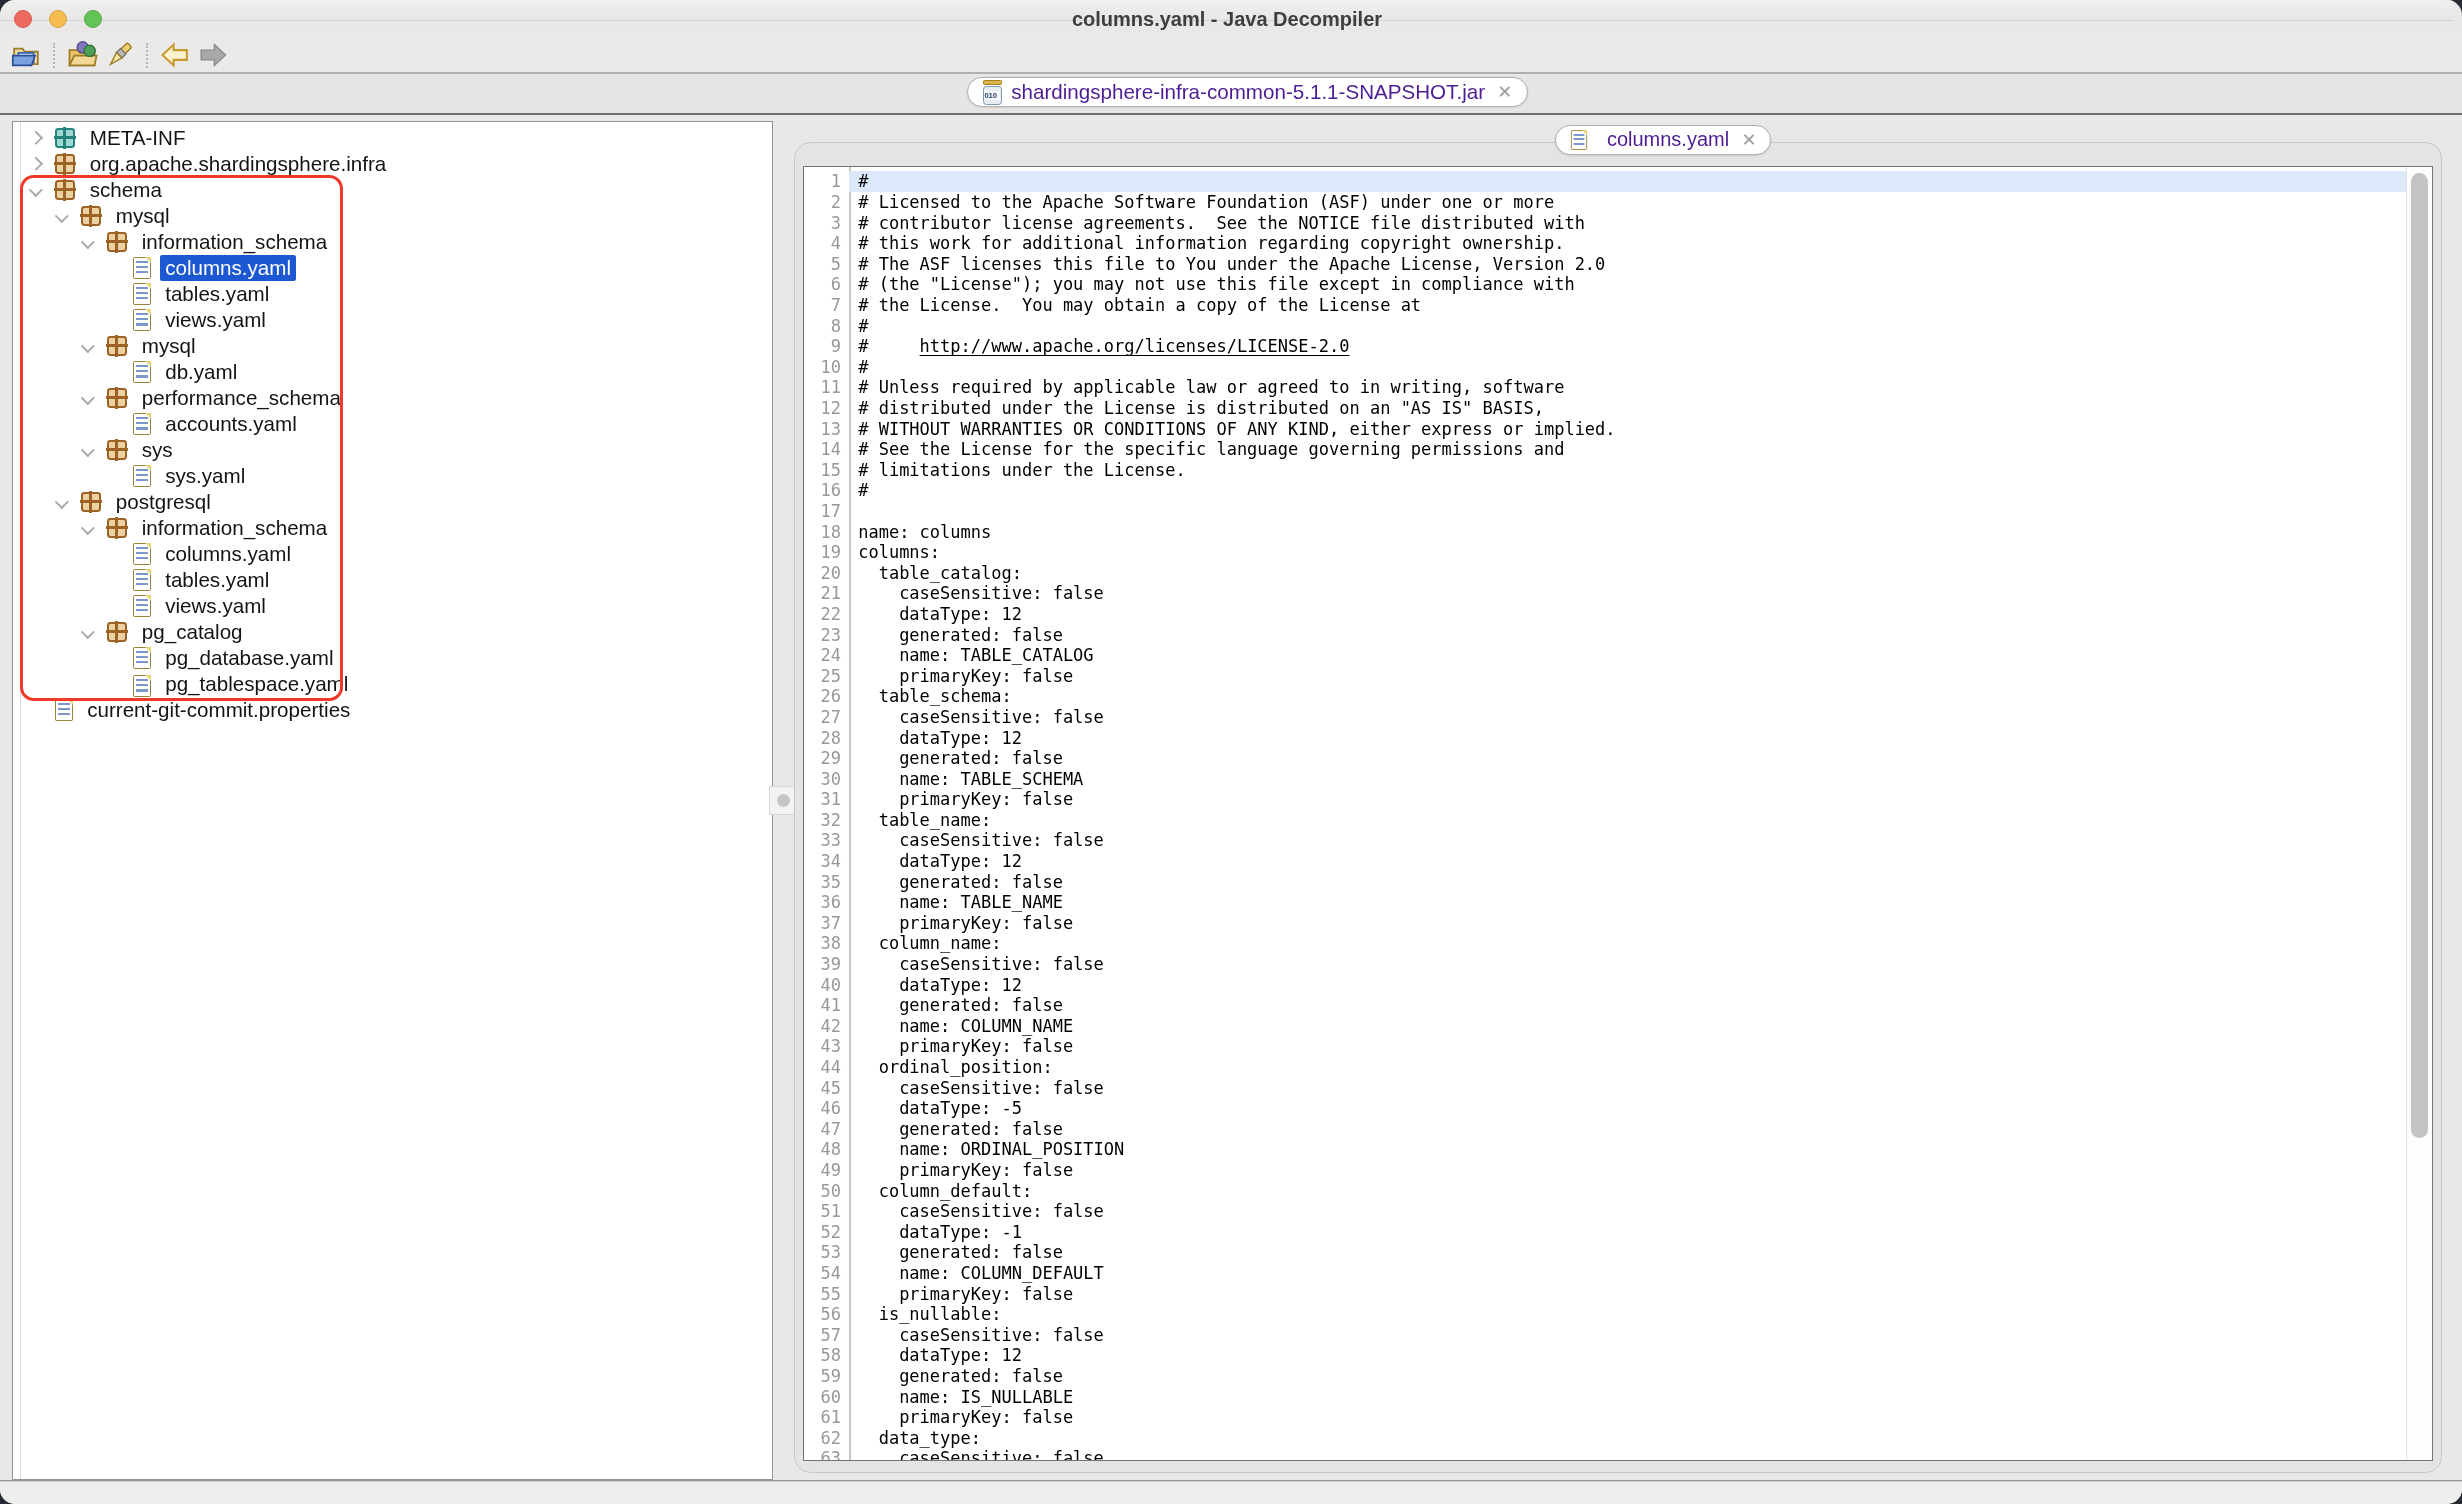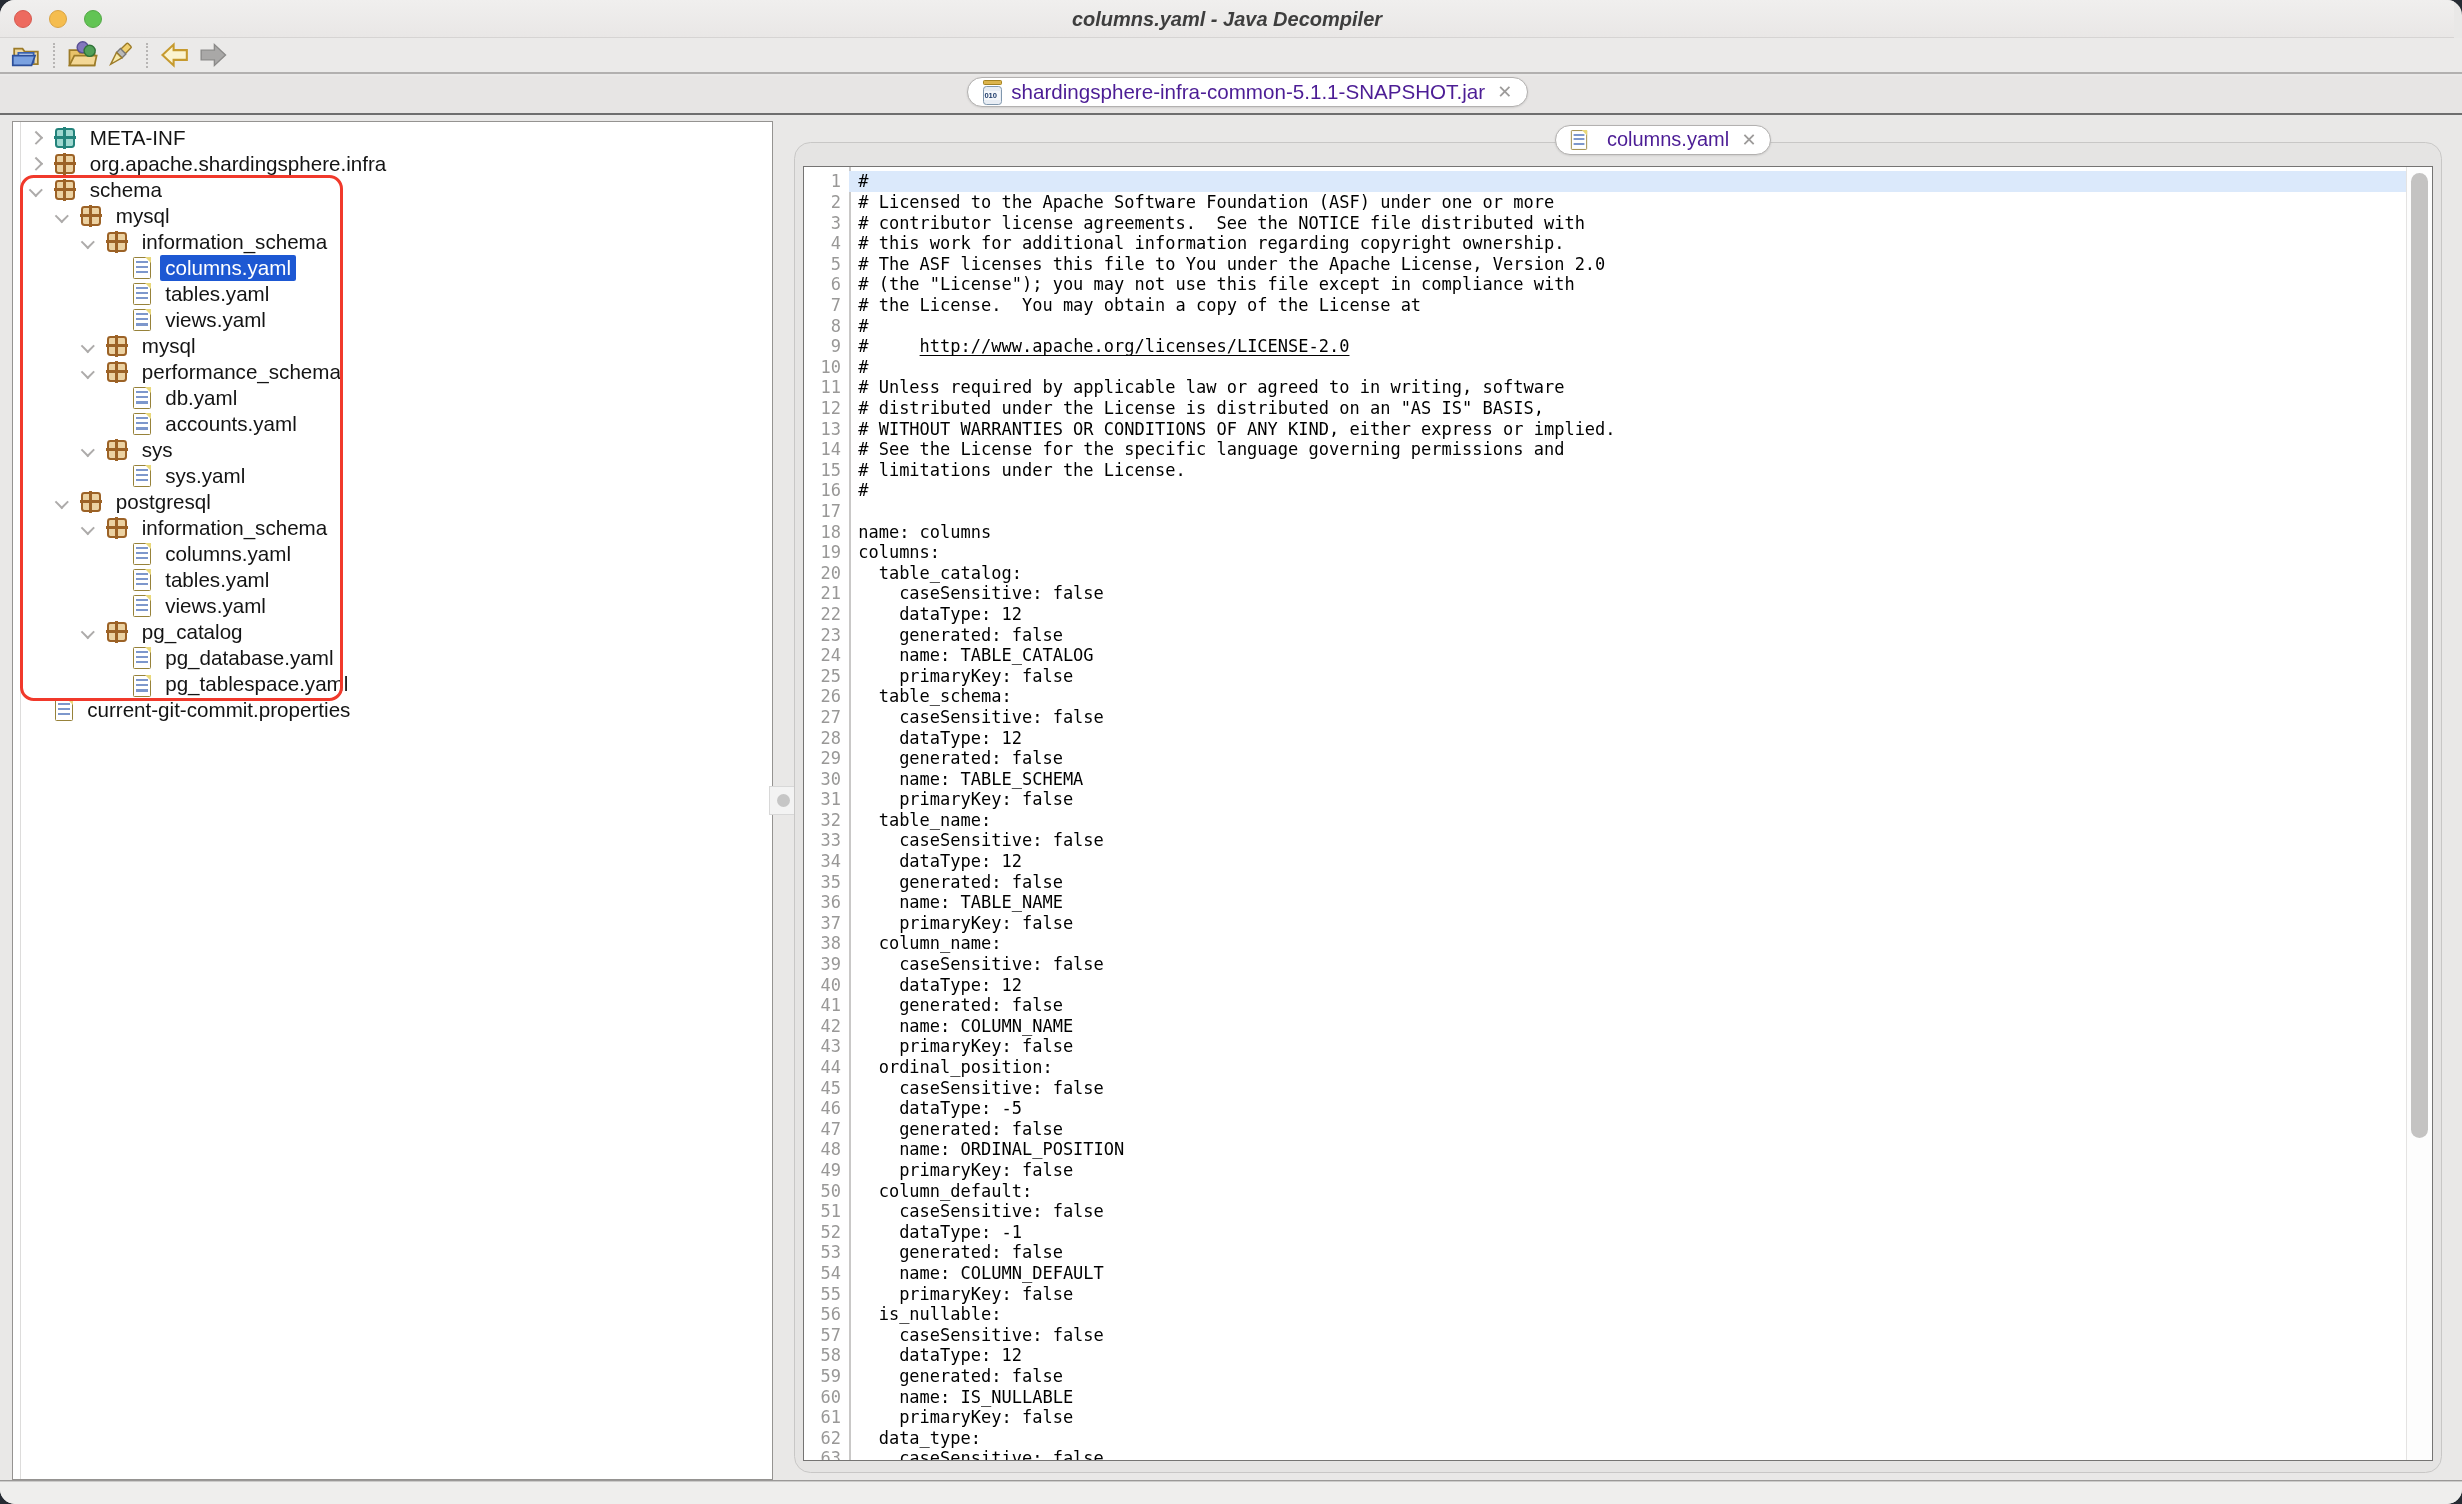--- a/index.html
+++ b/index.html
@@ -1,22 +1,22 @@
 <!DOCTYPE html>
 <html style="font-size:11px"><head>
 <meta charset="utf-8">
 <style>
   html,body{margin:0;padding:0;width:2462px;height:1505px;background:#262b33;overflow:hidden;
     font-family:"Liberation Sans",sans-serif;}
   *{box-sizing:border-box;}
   #window{position:absolute;inset:0;border-radius:15px;overflow:hidden;background:#e9e8e7;}
 
   
-  .titlebar{position:absolute;left:0;top:0;right:8px;height:38px;
-    background:linear-gradient(#f0efee,#e9e7e6);border-bottom:0.7px solid #d6d4d3;font-style:italic;}
+  .titlebar{position:absolute;left:0;top:0;right:8px;height:21px;
+    background:linear-gradient(#f0efee,#e9e7e6);border-bottom:0.7px solid #d6d4d3;}
   .lights{position:absolute;left:13.7px;top:9.6px;display:flex;gap:16.5px;}
   .light{width:18.6px;height:18.6px;border-radius:50%;}
   .light.red{background:#ed6a5f;border:0.7px solid #d55a50;}
   .light.yellow{background:#f5bd4f;border:0.7px solid #d9a343;}
   .light.green{background:#62c454;border:0.7px solid #54a847;}
   .win-title{position:absolute;left:0;right:0;top:0;height:38px;line-height:38px;
     text-align:center;font-size:20px;font-weight:bold;color:#3e3e3e;}
 
   
   .toolbar{position:absolute;left:0;top:38px;right:0;height:36px;background:#ebeae9;
@@ -227,29 +227,29 @@
           <div class="trow" style="padding-left: 89px;">
             <span class="chev none"></span>
             <span class="fico"></span>
             <span class="tlabel">views.yaml</span>
           </div>
           <div class="trow" style="padding-left: 63px;">
             <span class="chev expanded"></span>
             <span class="pkg"></span>
             <span class="tlabel">mysql</span>
           </div>
+          <div class="trow" style="padding-left: 89px;">
+            <span class="chev none"></span>
+            <span class="fico"></span>
+            <span class="tlabel">db.yaml</span>
+          </div>
           <div class="trow" style="padding-left: 63px;">
             <span class="chev expanded"></span>
             <span class="pkg"></span>
             <span class="tlabel">performance_schema</span>
-          </div>
-          <div class="trow" style="padding-left: 89px;">
-            <span class="chev none"></span>
-            <span class="fico"></span>
-            <span class="tlabel">db.yaml</span>
           </div>
           <div class="trow" style="padding-left: 89px;">
             <span class="chev none"></span>
             <span class="fico"></span>
             <span class="tlabel">accounts.yaml</span>
           </div>
           <div class="trow" style="padding-left: 63px;">
             <span class="chev expanded"></span>
             <span class="pkg"></span>
             <span class="tlabel">sys</span>

